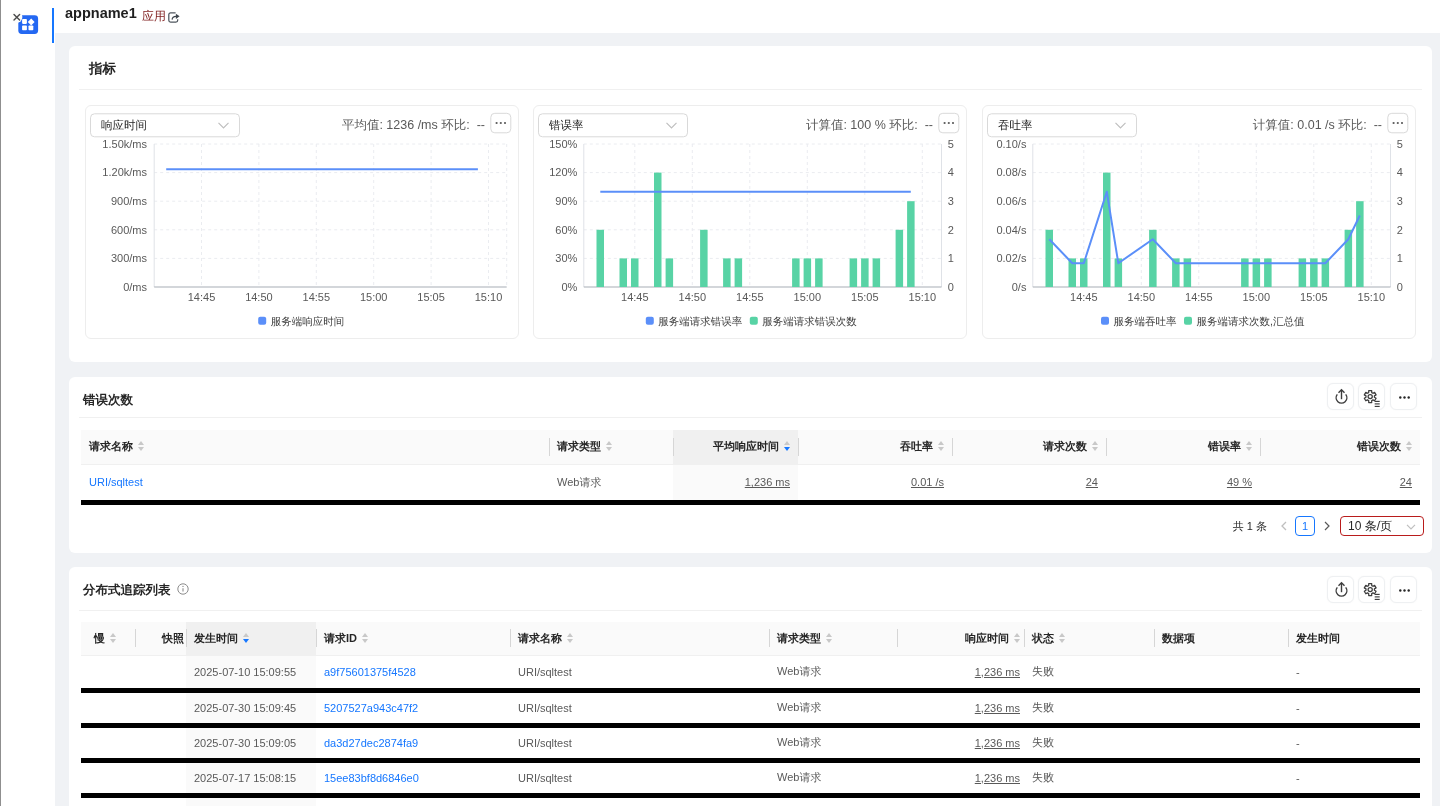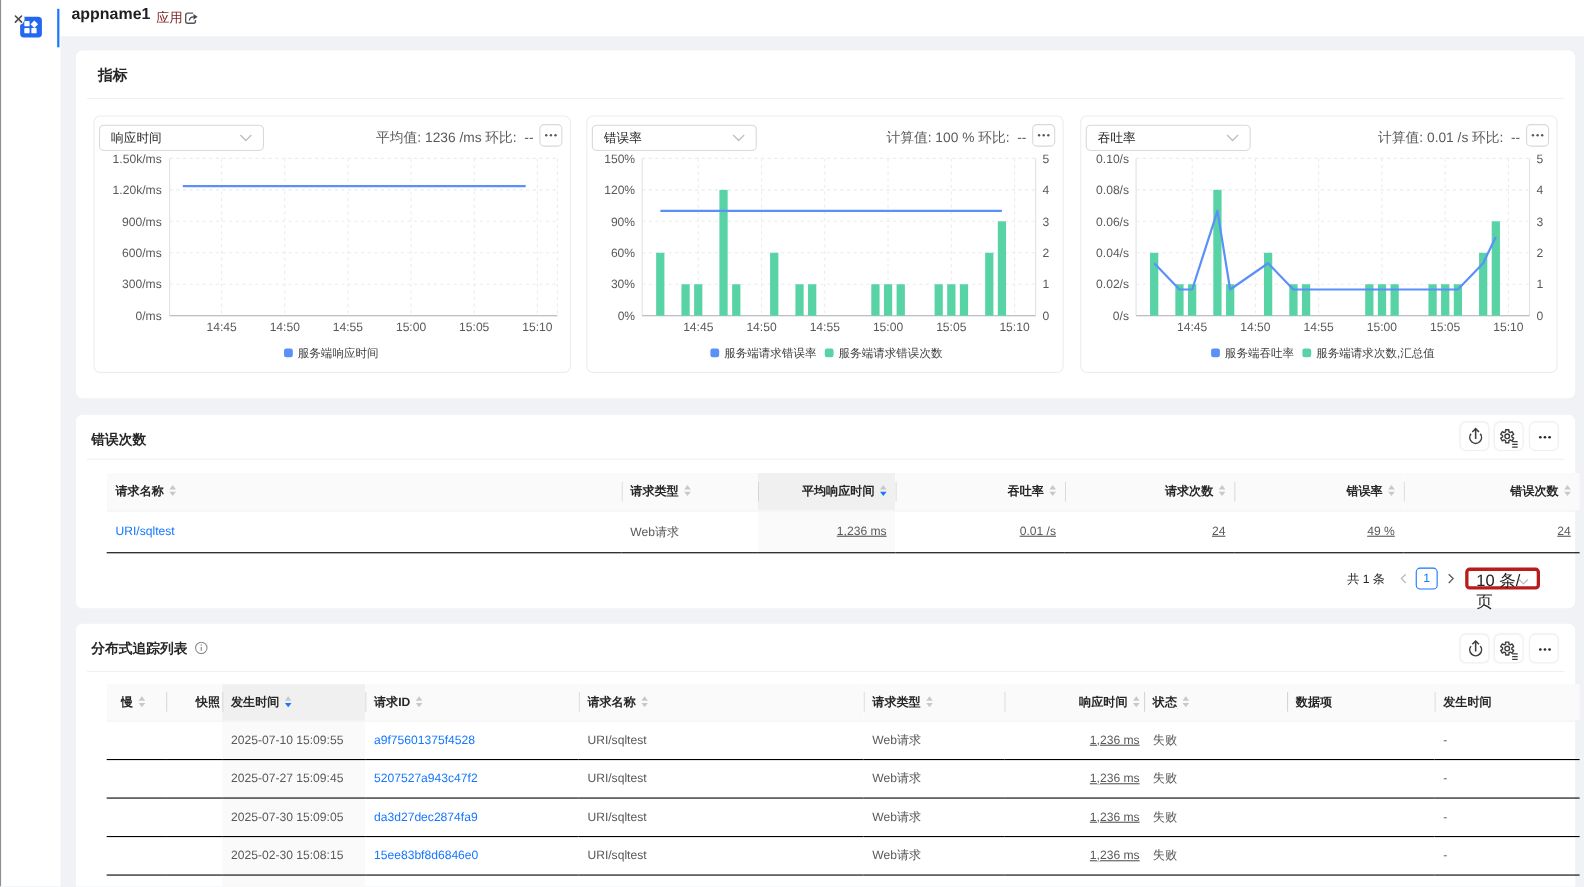--- a/index.html
+++ b/index.html
@@ -10,44 +10,44 @@
 .apptitle{position:absolute;left:65px;top:5px;font-size:14.5px;font-weight:bold;color:#1f1f1f;}
 .appsub{position:absolute;left:142px;top:7.5px;font-size:12px;color:#7f1d1d;}
 .linkicon{position:absolute;left:167px;top:9.5px;}
 .appicon{position:absolute;left:8px;top:6px;}
 .panel{position:absolute;background:#fff;border-radius:6px;}
 .ptitle{position:absolute;font-weight:bold;color:#262626;}
 .divider{position:absolute;left:10px;right:10px;height:1px;background:#f0f0f0;}
 .card{position:absolute;top:58.5px;width:434px;height:234px;border:1px solid #ededed;border-radius:6px;overflow:hidden;}
 .card svg{display:block;margin:-1px 0 0 -1px;}
 .tbtn{position:absolute;width:27px;height:27px;background:#fff;border:1px solid #eef0f2;border-radius:6px;box-shadow:0 0 2px rgba(0,0,0,0.04);}
-table{border-collapse:collapse;table-layout:fixed;position:absolute;left:28px;width:1339px;font-size:11px;}
+table{border-collapse:collapse;table-layout:fixed;position:absolute;left:12px;width:1339px;font-size:11px;}
 th,td{overflow:hidden;white-space:nowrap;}
 th{background:#fafafa;font-weight:bold;color:#262626;padding:0 8px;position:relative;}
-td{color:#595959;padding:0 8px;border-bottom:1px solid #000000;margin-left:24px;}
+td{color:#595959;padding:0 8px;border-bottom:5px solid #000000;margin-left:24px;}
 .t1 th{height:34px;border-bottom:1px solid #f0f0f0;}
 .t1 td{height:38px;}
 .t2 th{height:33px;border-bottom:1px solid #f0f0f0;}
 .t2 td{height:35px;}
 .t2 td.ar,.t2 th.ar{padding-right:4px;}
 .al{text-align:left;}
 .ar{text-align:right;text-decoration:underline;}
 th.sep:before{content:"";position:absolute;left:0;top:50%;transform:translateY(-50%);width:1px;height:18px;background:#d6d6d6;}
 .hsorted{background:#f0f0f0;}
 td.csorted{background:#fafafa;}
 a{color:#1677ff;text-decoration:none;}
 .srt{display:inline-block;vertical-align:middle;margin-left:5px;margin-top:-2px;}
 .srt i{display:block;width:0;height:0;border-left:3.5px solid transparent;border-right:3.5px solid transparent;}
 .cu{border-bottom:4px solid #c8c8c8;margin-bottom:2px;}
 .cd{border-top:4px solid #c8c8c8;}
 .cd.on{border-top-color:#1677ff;}
 .hw{display:inline-block;}
 .pager{position:absolute;display:flex;align-items:center;font-size:11px;color:#262626;}
 .pgnum{width:20px;height:20px;border:1px solid #1677ff;border-radius:4px;color:#1677ff;text-align:center;line-height:19px;}
-.pgsel{width:68px;height:20px;border:3px solid #b91c1c;border-radius:4px;line-height:19px;padding-left:7px;position:relative;font-size:15px;}
+.pgsel{width:84px;height:20px;border:1px solid #b91c1c;border-radius:4px;line-height:19px;padding-left:7px;position:relative;font-size:12px;}
 .arr{display:flex;align-items:center;justify-content:center;width:9px;}
 </style></head>
 <body>
 <div class="sidebar"></div>
 <div class="topbar"></div>
 <div class="edge"></div>
 <div class="appicon"><svg width="34" height="34" viewBox="0 0 34 34">
 <rect x="10.3" y="9.3" width="19.8" height="18.7" rx="3.4" fill="#2468F2"></rect>
 <rect x="14.1" y="13.1" width="4.8" height="4.8" rx="0.8" fill="#fff"></rect>
 <rect x="14.1" y="19.5" width="4.8" height="4.8" rx="0.8" fill="#fff"></rect>
@@ -297,21 +297,21 @@
             <td class="al">Web请求</td>
             <td class="ar csorted">1,236 ms</td>
             <td class="ar">0.01 /s</td>
             <td class="ar">24</td>
             <td class="ar">49 %</td>
             <td class="ar">24</td>
           </tr>
         </tbody>
       </table>
     </div>
-  <div class="pager" style="right:32px;top:139px;height:20px">
+  <div class="pager" style="right:8px;top:139px;height:20px">
       <span>共 1 条</span>
       <span class="arr" style="margin-left:12px">
         <svg width="8" height="10" viewBox="0 0 8 10">
           <polyline points="6,1 2,5 6,9" fill="none" stroke="#bfbfbf" stroke-width="1.3"></polyline>
         </svg>
       </span>
       <span class="pgnum" style="margin-left:7px">1</span>
       <span class="arr" style="margin-left:7px">
         <svg width="8" height="10" viewBox="0 0 8 10">
           <polyline points="2,1 6,5 2,9" fill="none" stroke="#595959" stroke-width="1.2"></polyline>
@@ -388,21 +388,21 @@
             <td>URI/sqltest</td>
             <td>Web请求</td>
             <td class="ar">1,236 ms</td>
             <td>失败</td>
             <td></td>
             <td>-</td>
           </tr>
           <tr class="drow2">
             <td></td>
             <td></td>
-            <td class="csorted">2025-07-27 15:09:45</td>
+            <td class="csorted">2025-07-30 15:09:45</td>
             <td><a>5207527a943c47f2</a></td>
             <td>URI/sqltest</td>
             <td>Web请求</td>
             <td class="ar">1,236 ms</td>
             <td>失败</td>
             <td></td>
             <td>-</td>
           </tr>
           <tr class="drow2">
             <td></td>
@@ -412,21 +412,21 @@
             <td>URI/sqltest</td>
             <td>Web请求</td>
             <td class="ar">1,236 ms</td>
             <td>失败</td>
             <td></td>
             <td>-</td>
           </tr>
           <tr class="drow2">
             <td></td>
             <td></td>
-            <td class="csorted">2025-02-30 15:08:15</td>
+            <td class="csorted">2025-07-17 15:08:15</td>
             <td><a>15ee83bf8d6846e0</a></td>
             <td>URI/sqltest</td>
             <td>Web请求</td>
             <td class="ar">1,236 ms</td>
             <td>失败</td>
             <td></td>
             <td>-</td>
           </tr>
           <tr class="drow2">
             <td></td>

